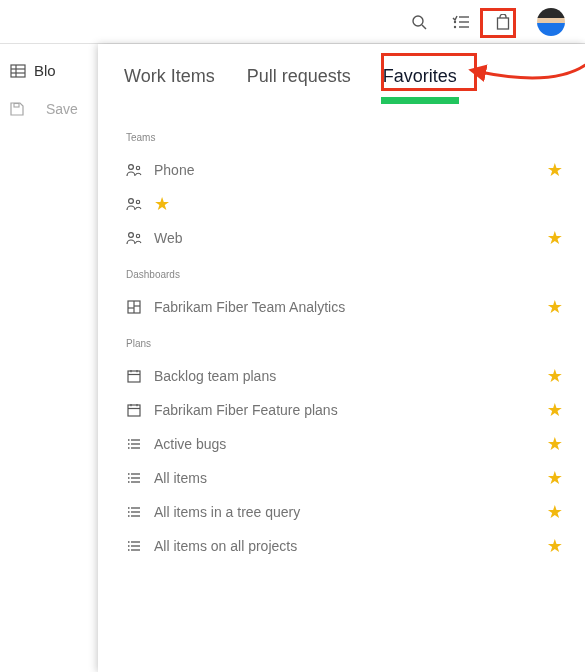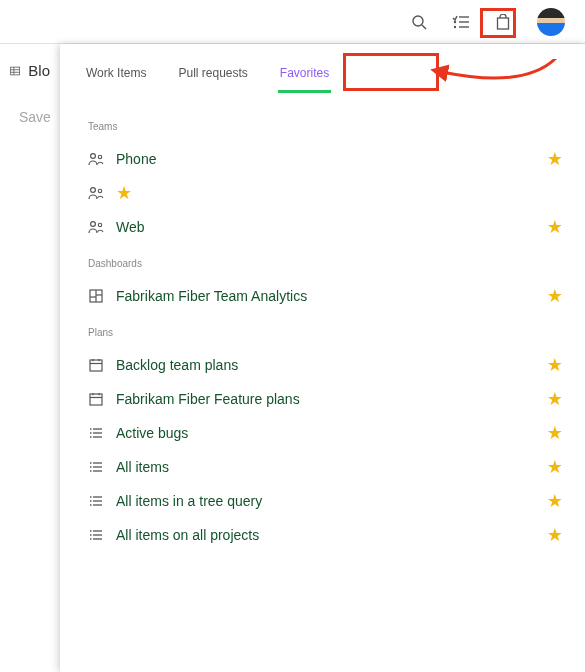--- a/index.html
+++ b/index.html
@@ -38,53 +38,53 @@
   position: absolute;
   top: 8px; left: 480px;
   width: 36px; height: 30px;
   border: 3px solid #e8351d;
 }
 .main {
   display: flex;
   height: calc(100% - 44px);
 }
 .leftcol {
-  width: 60px;
+  width: 98px;
   padding: 18px 10px;
 }
 .grid-icon-label {
   display: flex; align-items: center; gap: 8px;
   color: #333; font-size: 15px;
 }
 .save-row {
-  margin-top: 30px;
-  display: flex; align-items: center; gap: 9px;
+  margin-top: 22px;
+  display: flex; align-items: center; gap: 22px;
   color: #a6a6a6; font-size: 14px; text-align: right;
 }
 .panel {
   flex: 1;
   background: #fff;
   box-shadow: -2px 0 8px rgba(0,0,0,0.15), 2px 2px 8px rgba(0,0,0,0.1);
   position: relative;
   padding: 14px 0 0 0;
 }
 .tabs {
   display: flex;
   gap: 28px;
   padding: 4px 24px 0 24px;
 }
 .tab {
-  font-size: 12px;
+  font-size: 18px;
   color: #555;
   padding: 4px 2px 10px 2px;
   cursor: pointer;
 }
 .tab.active {
-  color: #8b5cf6;
-  border-bottom: 3px solid #22c55e;
+  color: #0f172a;
+  border-bottom: 7px solid #22c55e;
 }
 .tab-highlight {
   position: absolute;
   top: 9px; left: 283px;
   width: 96px; height: 38px;
   border: 3px solid #e8351d;
 }
 .arrow {
   position: absolute;
   top: 15px; left: 370px;
@@ -105,21 +105,21 @@
   gap: 12px;
   cursor: pointer;
 }
 .item-row .item-icon {
   width: 16px;
   display: flex; justify-content: center;
   color: #555;
 }
 .item-row .item-label {
   flex: 1;
-  color: #14532d;
+  color: #737373;
 }
 .star {
   color: #f2b80f;
   font-size: 18px;
   margin-right: 4px;
   cursor: pointer;
 }
 svg { display: block; }
 </style>
 </head>

